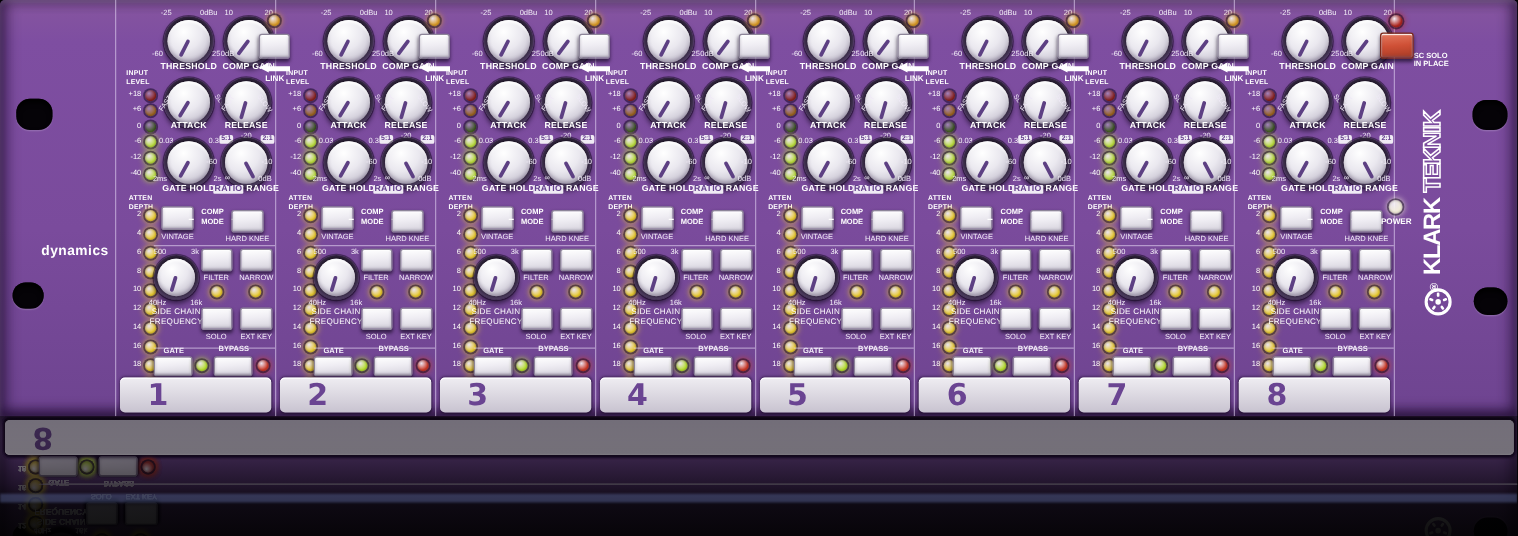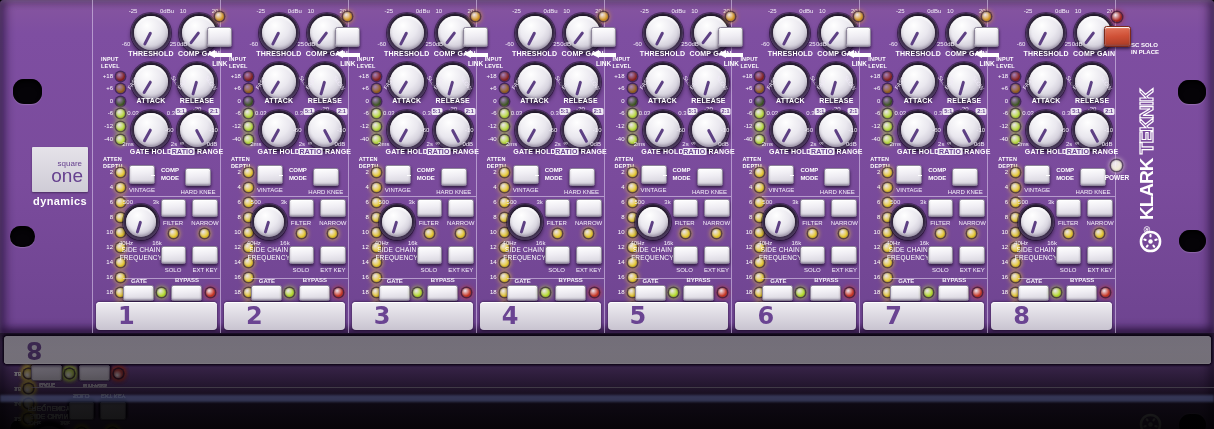--- a/index.html
+++ b/index.html
@@ -98,24 +98,20 @@
              background:rgba(98,112,168,.42);filter:blur(1px);}
 </style>
 </head>
 <body>
 
 <div id="board">
   <div class="panel" id="panel">
 
     <div class="hole" style="left:13px;top:79px;width:29px;height:25px"></div>
     <div class="hole" style="left:10px;top:226px;width:25px;height:21px"></div>
-    <div class="sq-box">
-      <span class="sq-word">square</span>
-      <span class="one-word">one</span>
-    </div>
     <span class="dyn">dynamics</span>
 
     <div id="strips">
   <div class="strip">
 
     <span class="sc6 c" style="left:40px;top:8px">-25</span>
     <span class="sc6 c" style="left:74px;top:8px">0dBu</span>
     <div class="knob k40" style="left:38px;top:13px">
             <div class="cap">
               <div class="rot" style="--a: 207deg;">

